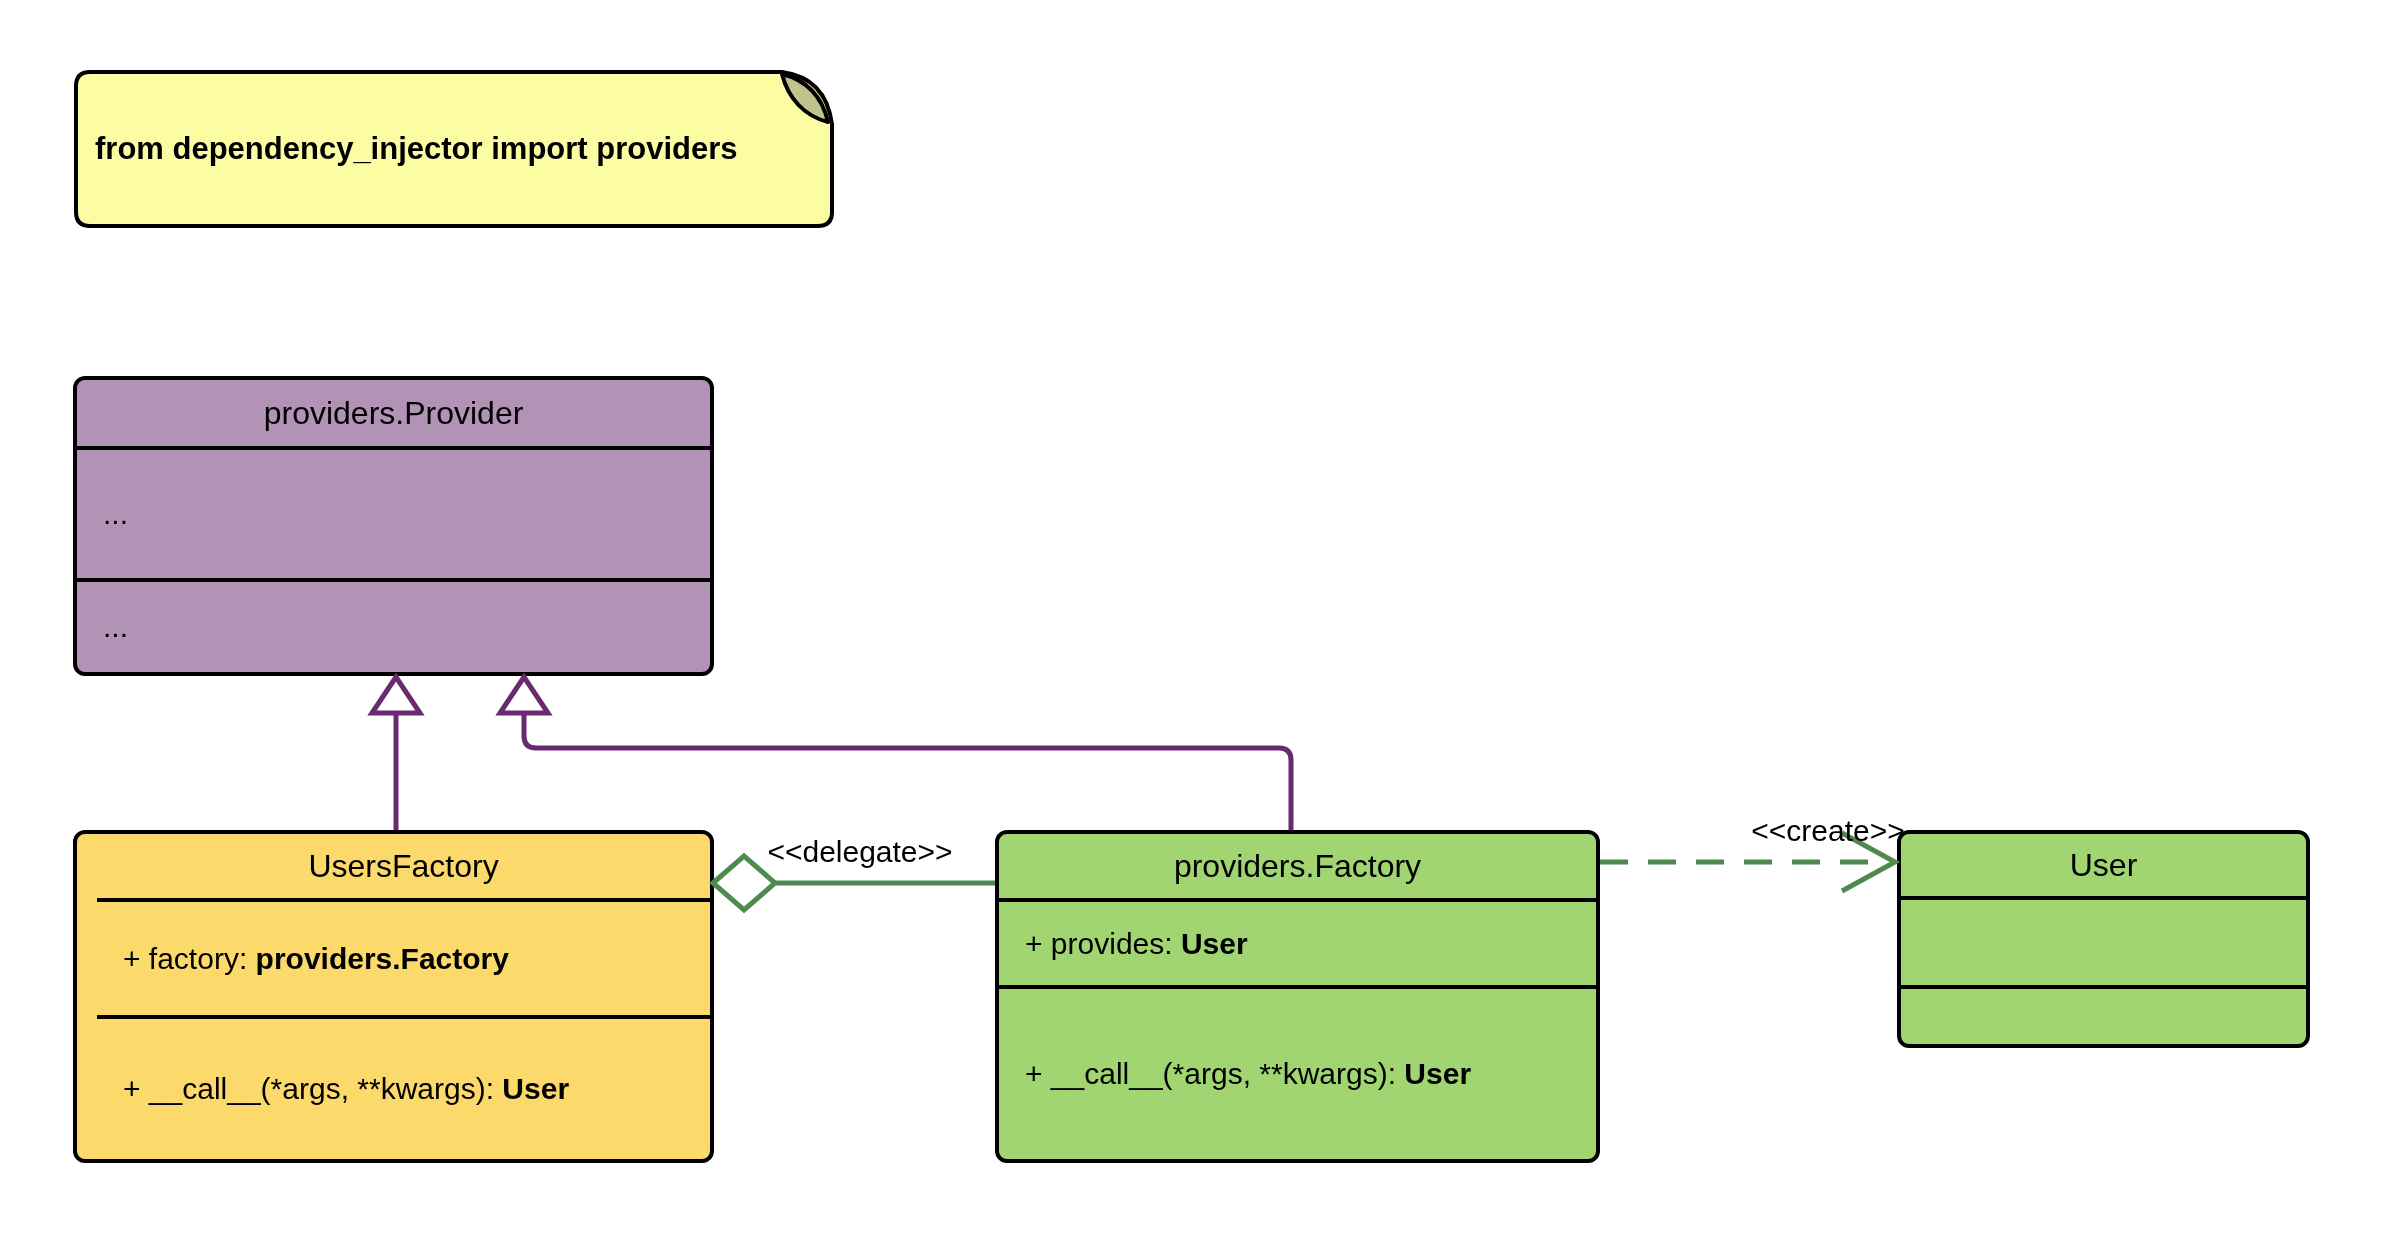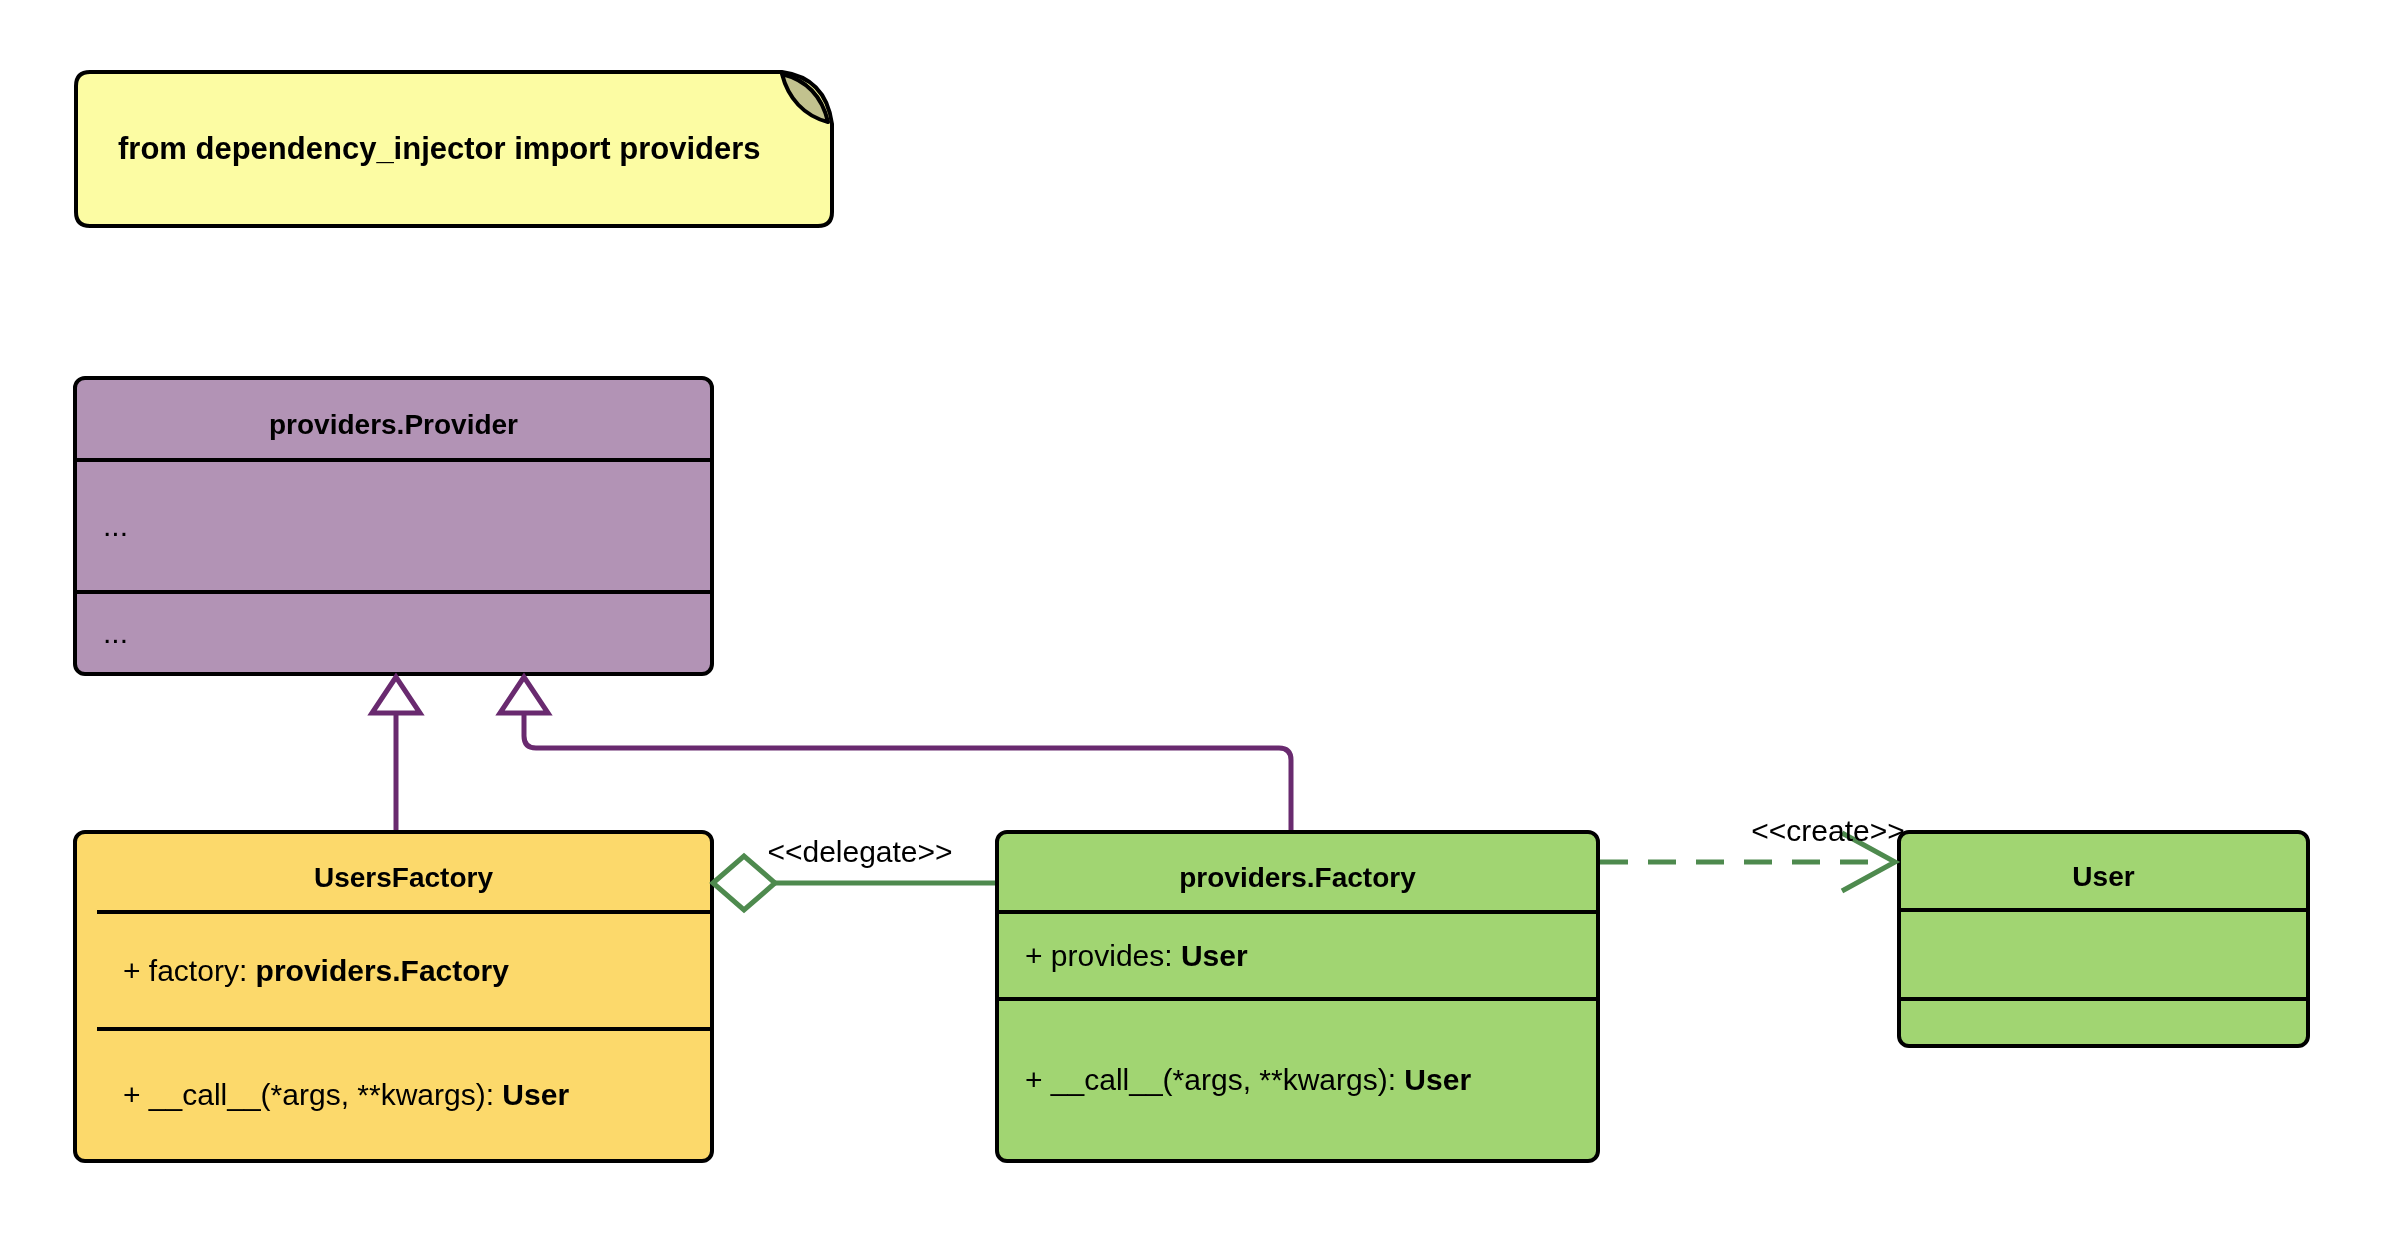--- a/index.html
+++ b/index.html
@@ -10,32 +10,32 @@
   
   .klass{
     position:absolute;box-sizing:border-box;display:flex;flex-direction:column;
     border:4px solid var(--border,#000000);border-radius:12px;z-index:1;
   }
   .klass.purple{background:var(--provider-fill,#B293B5);}
   .klass.yellow{background:var(--users-factory-fill,#FCD96B);padding-left:20px;}
   .klass.green{background:var(--factory-fill,#A1D572);}
   .krow{box-sizing:border-box;display:flex;align-items:center;}
   .krow + .krow{border-top:4px solid var(--border,#000000);}
-  .krow.title{justify-content:center;font-weight:bold;font-size:28px;margin-top:12px;}
+  .krow.title{justify-content:center;font-weight:normal;font-size:32px;}
   .krow.member{padding-left:26px;font-size:30px;}
   .krow.member b{font-weight:bold;}
   .krow.grow{flex:1;}
   
   .rel-label{
     position:absolute;transform:translate(-50%,-50%);font-size:30px;white-space:nowrap;
     z-index:4;color:var(--text,#000000);
   }
   
   .note-text{
-    position:absolute;left:92px;top:72px;width:756px;height:154px;box-sizing:border-box;
+    position:absolute;left:69px;top:72px;width:756px;height:154px;box-sizing:border-box;
     display:flex;align-items:center;padding-left:26px;font-weight:bold;font-size:31px;
     z-index:4;
   }
   
   svg.overlay{position:absolute;left:0;top:0;z-index:3;pointer-events:none;}
   .note-shape{fill:var(--note-fill,#FCFCA3);stroke:var(--border,#000000);stroke-width:4;}
   .note-fold{fill:var(--note-fold,#C2C28E);stroke:var(--border,#000000);stroke-width:4;stroke-linejoin:round;}
   .pline{stroke:var(--purple-line,#692A6F);stroke-width:5;fill:none;}
   .ptri{fill:#ffffff;stroke:var(--purple-line,#692A6F);stroke-width:5;stroke-linejoin:miter;}
   .gline{stroke:var(--green-line,#4E8A4E);stroke-width:5;fill:none;}

